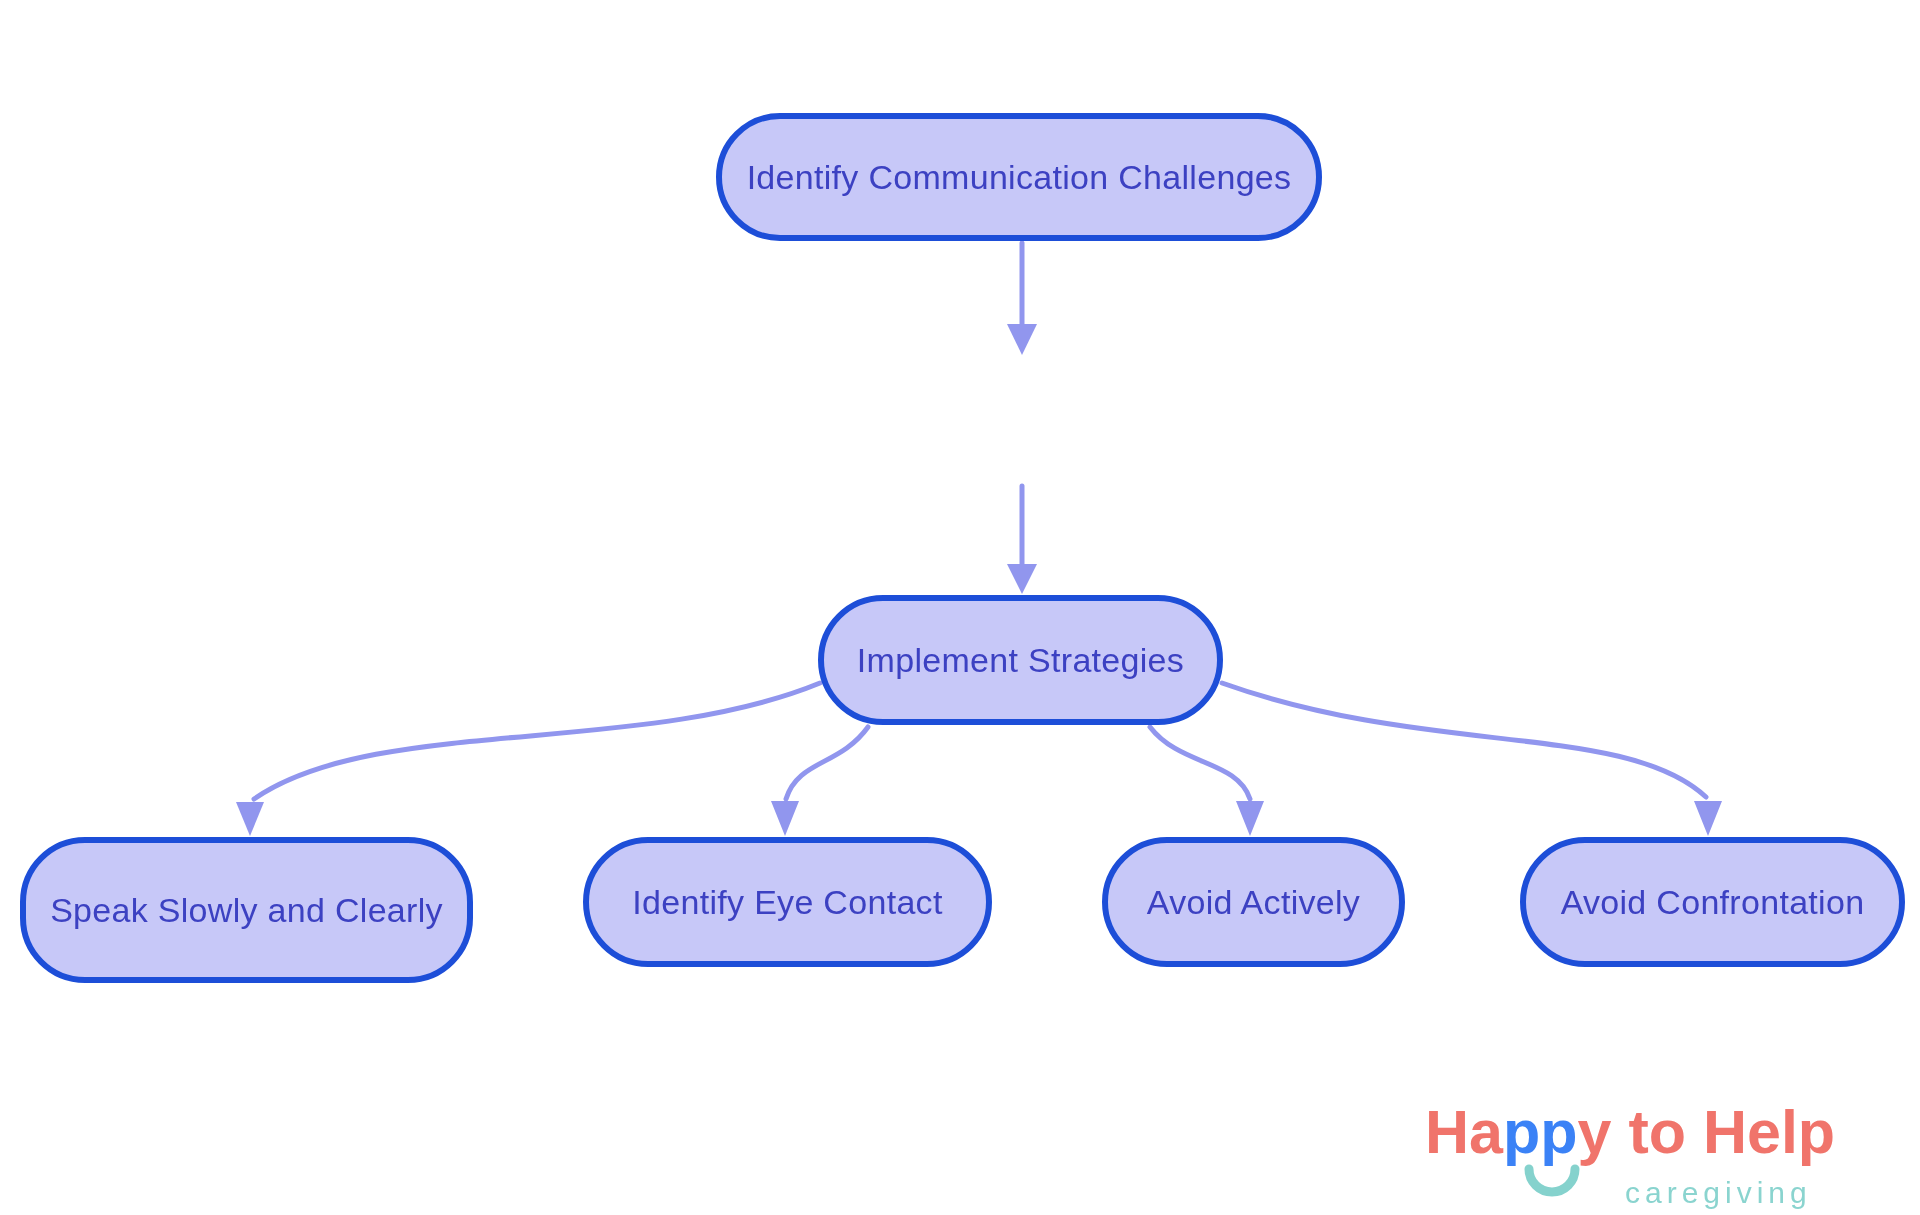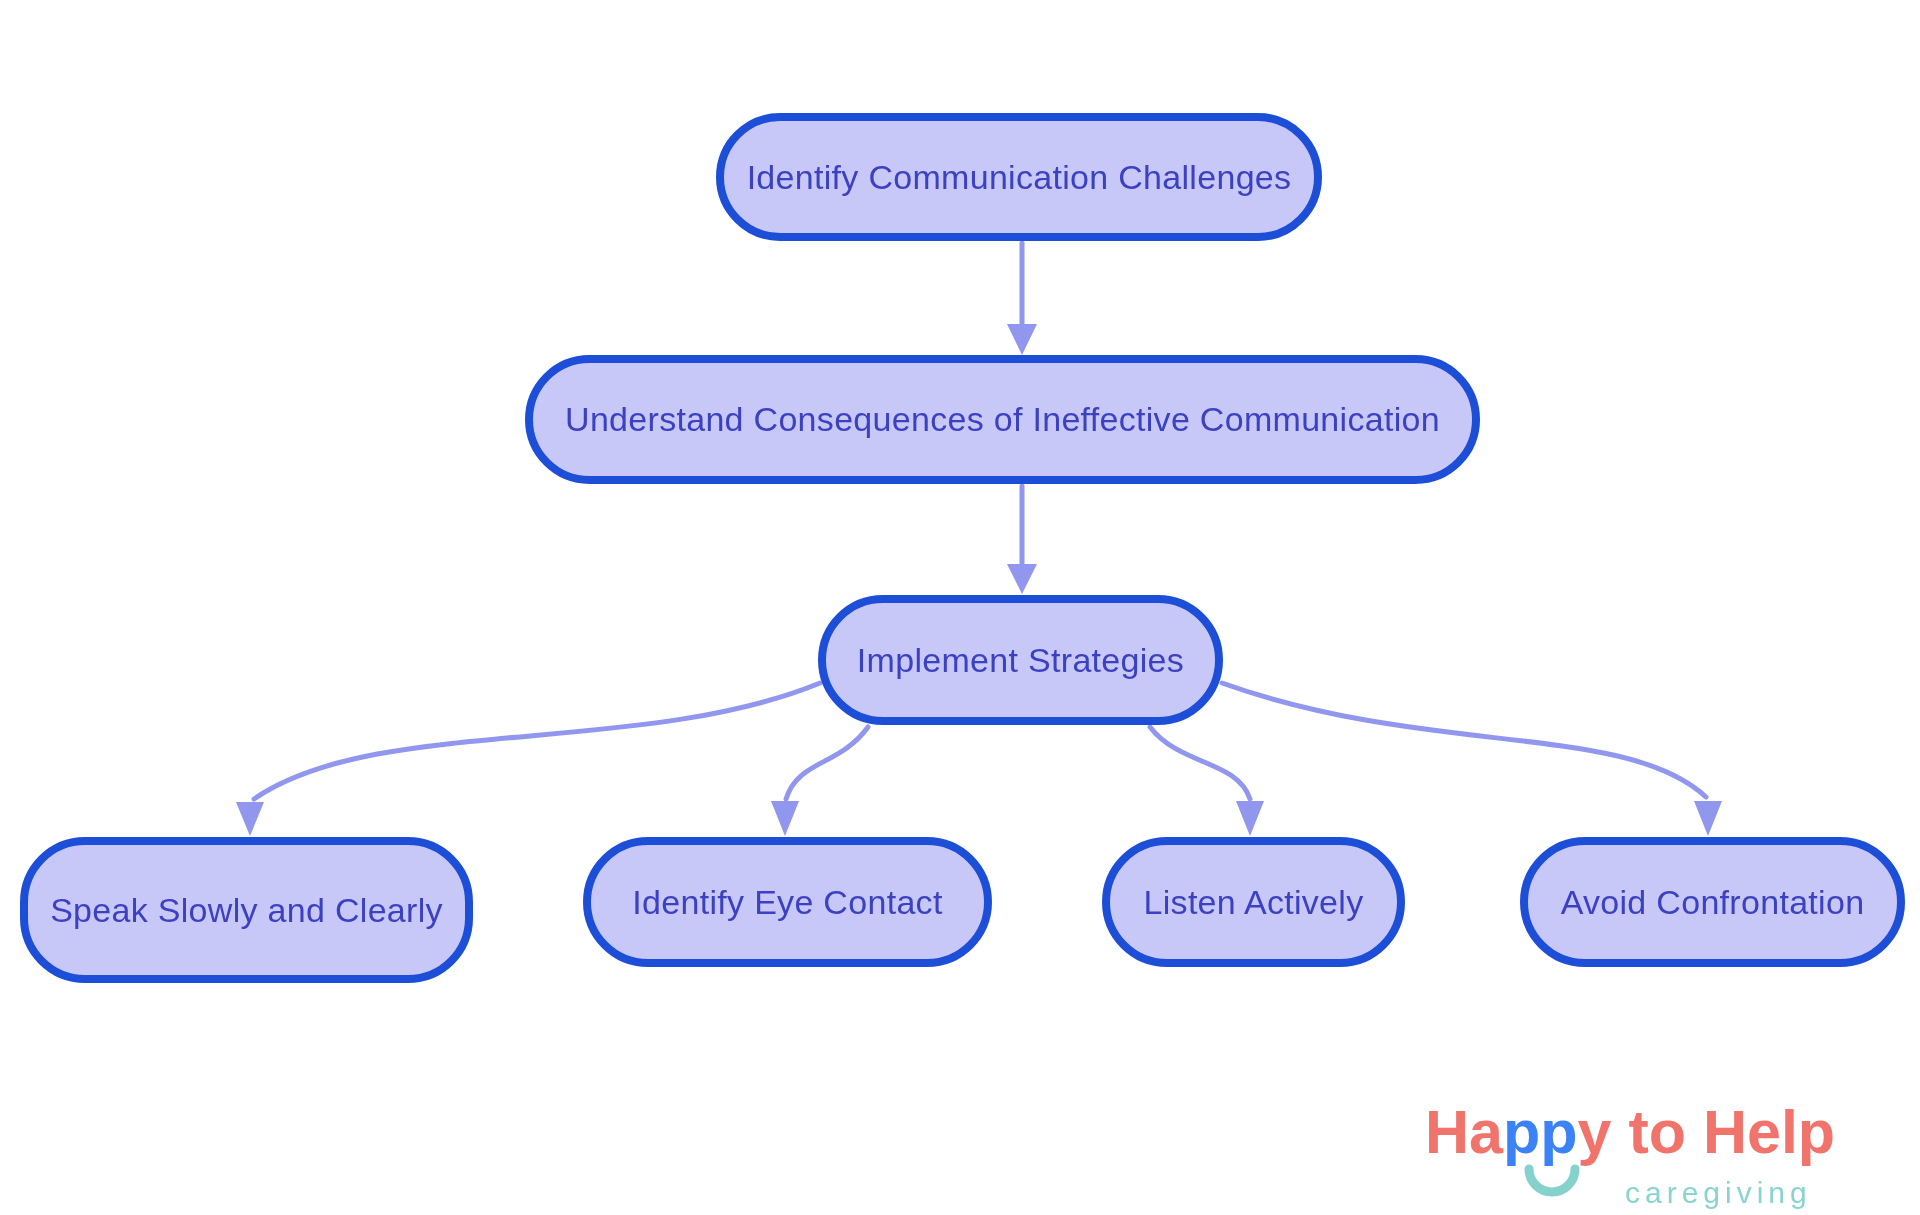--- a/index.html
+++ b/index.html
@@ -6,21 +6,21 @@
   .canvas {
     position:relative; width:1920px; height:1215px;
     background:#ffffff; overflow:hidden;
     font-family:"Liberation Sans", sans-serif;
   }
   .edges-layer { position:absolute; left:0; top:0; width:1920px; height:1215px; }
   .edge { stroke:#9196ee; stroke-width:5; fill:none; stroke-linecap:round; }
   .arrowhead { fill:#9196ee; stroke:none; }
   .node {
     position:absolute; box-sizing:border-box;
-    background:#c7c8f8; border:8px solid #1d4ed8; border-radius:65px;
+    background:#c7c8f8; border:6px solid #1d4ed8; border-radius:65px;
     display:flex; align-items:center; justify-content:center;
     color:#3c41c2; font-size:34px; font-weight:500; text-align:center;
     letter-spacing:0.3px;
   }
   .node-identify   { left:716px;  top:113px; width:606px; height:128px; }
   .node-understand { left:525px;  top:355px; width:955px; height:129px; }
   .node-implement  { left:818px;  top:595px; width:405px; height:130px; }
   .node-speak      { left:20px;   top:837px; width:453px; height:146px; }
   .node-eye        { left:583px;  top:837px; width:409px; height:130px; }
   .node-listen     { left:1102px; top:837px; width:303px; height:130px; }
@@ -62,38 +62,35 @@
     <polygon class="arrowhead" points="1236,801 1264,801 1250,836"></polygon>
 
     <path class="edge" d="M1222,683 C1430,757 1625,722 1706,797"></path>
     <polygon class="arrowhead" points="1694,801 1722,801 1708,836"></polygon>
   </svg>
 
   <div class="node node-identify">
     <span>Identify Communication Challenges</span>
   </div>
 
-  <div class="node node-understand">
-    <span>Understand Consequences of Ineffective Communication</span>
-  </div>
 
   <div class="node node-implement">
     <span>Implement Strategies</span>
   </div>
 
   <div class="node node-speak">
     <span>Speak Slowly and Clearly</span>
   </div>
 
   <div class="node node-eye">
     <span>Identify Eye Contact</span>
   </div>
 
   <div class="node node-listen">
-    <span>Listen Actively</span>
+    <span>Avoid Actively</span>
   </div>
 
   <div class="node node-avoid">
     <span>Avoid Confrontation</span>
   </div>
 
   <div class="logo">
     <div class="logo-main">
       <span class="logo-coral">Ha</span><span class="logo-teal">pp</span><span class="logo-coral">y to Help</span>
     </div>

